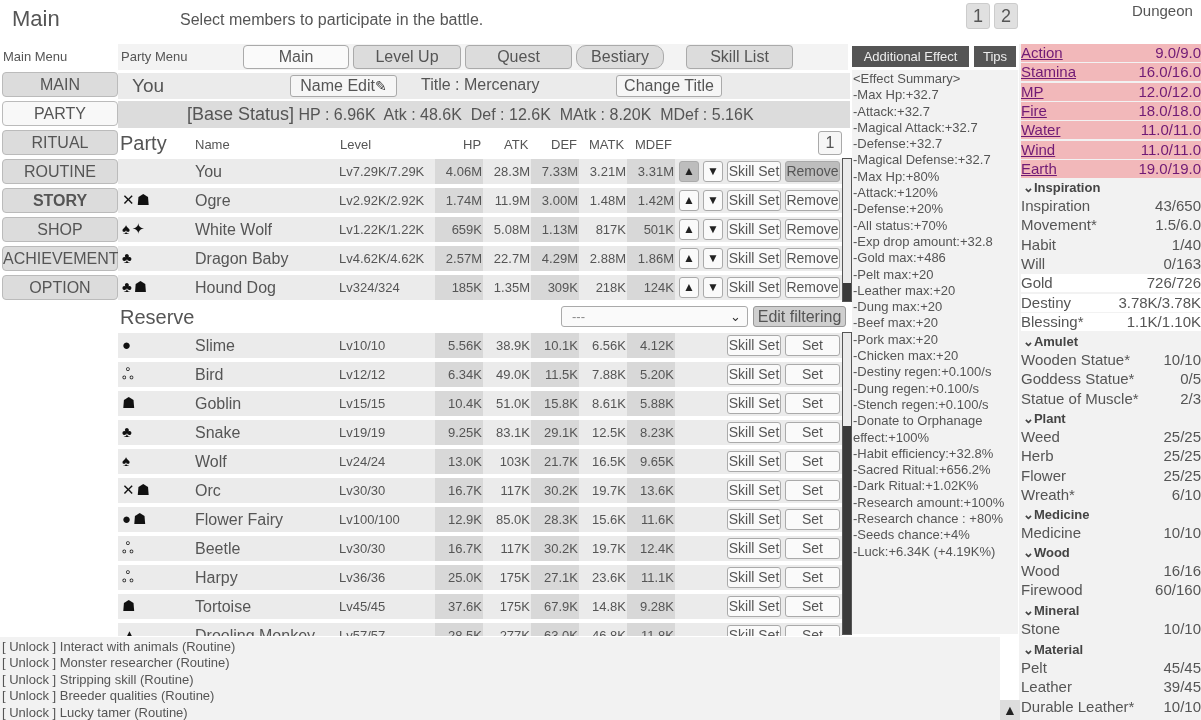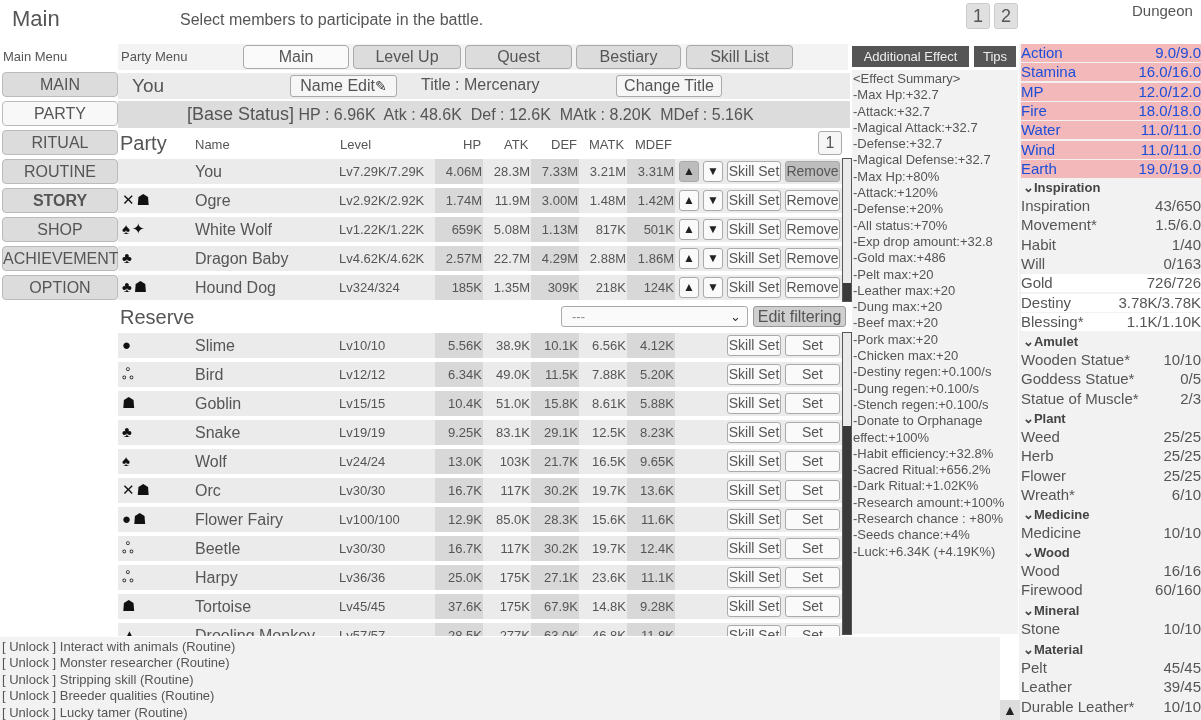--- a/index.html
+++ b/index.html
@@ -73,21 +73,21 @@
   #effect-tab { left: 852px; top: 46px; width: 117px; height: 21px; background: #555; color: #eee; font-size: 13px; text-align: center; line-height: 21px; }
   #tips-tab { left: 974px; top: 46px; width: 42px; height: 21px; background: #555; color: #eee; font-size: 13px; text-align: center; line-height: 21px; }
   #effect-panel { left: 852px; top: 70px; width: 166px; height: 564px; background: #f2f2f2; }
   #effect-list { left: 853px; top: 71px; width: 170px; font-size: 13px; line-height: 16.3px; color: #555; }
   #effect-list div { white-space: normal; }
 
   
   #res-panel { left: 1019px; top: 44px; width: 182px; height: 676px; background: #f2f2f2; }
   .res-row { position: absolute; left: 1021px; width: 180px; height: 18px; font-size: 15px; line-height: 18px; color: #555; }
   .res-row .v { position: absolute; right: 0; top: 0; }
-  .res-row.pink { background: #f2b8ba; color: #1d4ed8; }
+  .res-row.pink { background: #f2b8ba; color: #701a75; text-decoration: underline; }
   .res-row.white { background: #ffffff; }
   .res-head { position: absolute; left: 1023px; font-size: 13px; font-weight: bold; color: #444; }
   #res-scroll-up { left: 1000px; top: 700px; width: 20px; height: 20px; background: #ddd; color: #222; font-size: 14px; text-align: center; line-height: 20px; }
 </style>
 </head>
 <body>
 
 <div class="abs" id="title">Main</div>
 <div class="abs" id="subtitle">Select members to participate in the battle.</div>
 <div class="abs page-btn" style="left:966px;">1</div>
@@ -102,21 +102,21 @@
 <div class="abs mm-btn" style="top:188px;font-weight:bold;">STORY</div>
 <div class="abs mm-btn" style="top:217px;">SHOP</div>
 <div class="abs mm-btn" style="top:246px;">ACHIEVEMENT</div>
 <div class="abs mm-btn" style="top:275px;">OPTION</div>
 
 <div class="abs" id="party-menu-bar"></div>
 <div class="abs" id="party-menu-label">Party Menu</div>
 <div class="abs pm-tab active" style="left:243px; width:106px;">Main</div>
 <div class="abs pm-tab" style="left:353px; width:108px;">Level Up</div>
 <div class="abs pm-tab" style="left:465px; width:107px;">Quest</div>
-<div class="abs pm-tab" style="left:576px; width:105px;">Bestiary</div>
+<div class="abs pm-tab" style="left:576px; width:88px;border-radius:10px;">Bestiary</div>
 <div class="abs pm-tab" style="left:686px; width:107px;">Skill List</div>
 
 <div class="abs" id="you-bar"></div>
 <div class="abs" id="you-name">You</div>
 <div class="abs small-btn" id="name-edit">
   <span>Name Edit</span><span style="font-size:14px;color:#333;">✎</span>
 </div>
 <div class="abs" id="title-text">Title : Mercenary</div>
 <div class="abs small-btn" id="change-title">Change Title</div>
 

